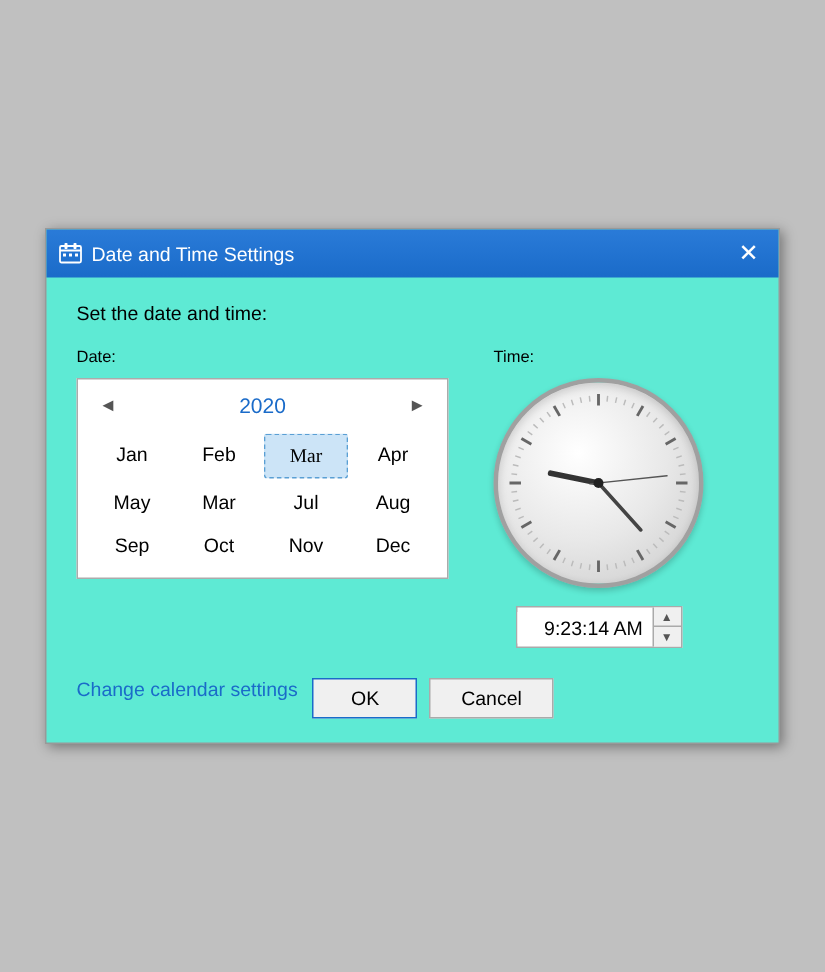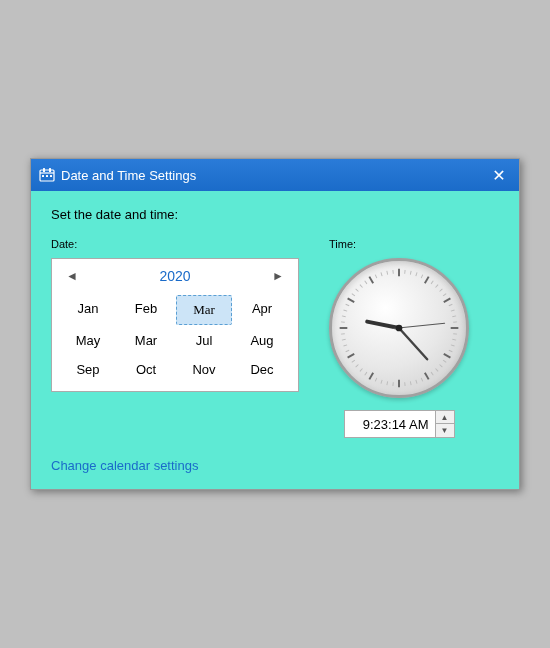--- a/index.html
+++ b/index.html
@@ -346,14 +346,18 @@
             </div>
           </div>
         </div>
       </div>
 
     </div>
   </div>
 
   <div class="footer">
     <a href="#" class="change-link">Change calendar settings</a>
+    <div class="button-row">
+      <button class="dialog-btn ok">OK</button>
+      <button class="dialog-btn">Cancel</button>
+    </div>
   </div>
 </div>
 
 </body></html>

